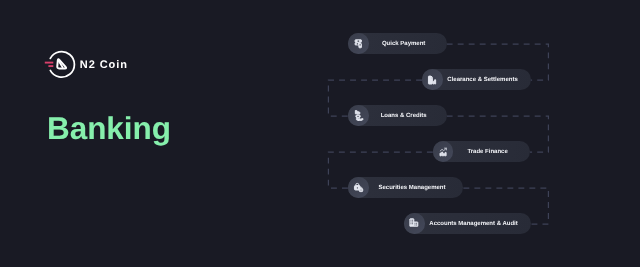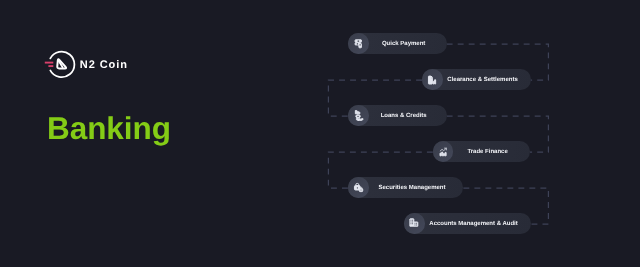--- a/index.html
+++ b/index.html
@@ -11,21 +11,21 @@
   
   #brand{position:absolute;left:43px;top:45.5px;display:flex;align-items:center;}
   #brand-mark{width:36px;height:36px;display:block;flex:none;}
   #brand-name{font-size:11px;font-weight:700;color:#ffffff;letter-spacing:0.92px;
               margin-left:0.8px;margin-top:4.4px;line-height:1;}
 
   
   #headline{position:absolute;left:47px;top:104px;}
   .hl{font-size:31.5px;font-weight:700;line-height:49.2px;letter-spacing:-0.06px;white-space:nowrap;}
   .hl-1{color:#f42a5f;}
-  .hl-2{color:#84cc16;text-align:right;}
+  .hl-2{color:#86efac;text-align:right;}
 
   
   #flow{position:absolute;left:0;top:0;width:640px;height:267px;}
   #wires{position:absolute;left:0;top:0;width:640px;height:267px;}
   .pill{position:absolute;height:20.6px;border-radius:11px;display:flex;align-items:center;
         background:linear-gradient(100deg,#31343f 0%,#2c2f3b 20%,#2a2d39 60%,#282b37 100%);}
   .pill-ico{width:20.6px;height:20.6px;border-radius:50%;flex:none;
             background:linear-gradient(135deg,#383c4a 0%,#3d4150 42%,#44495a 100%);
             display:flex;align-items:center;justify-content:center;}
   .pill-ico svg{width:11px;height:11px;display:block;}

